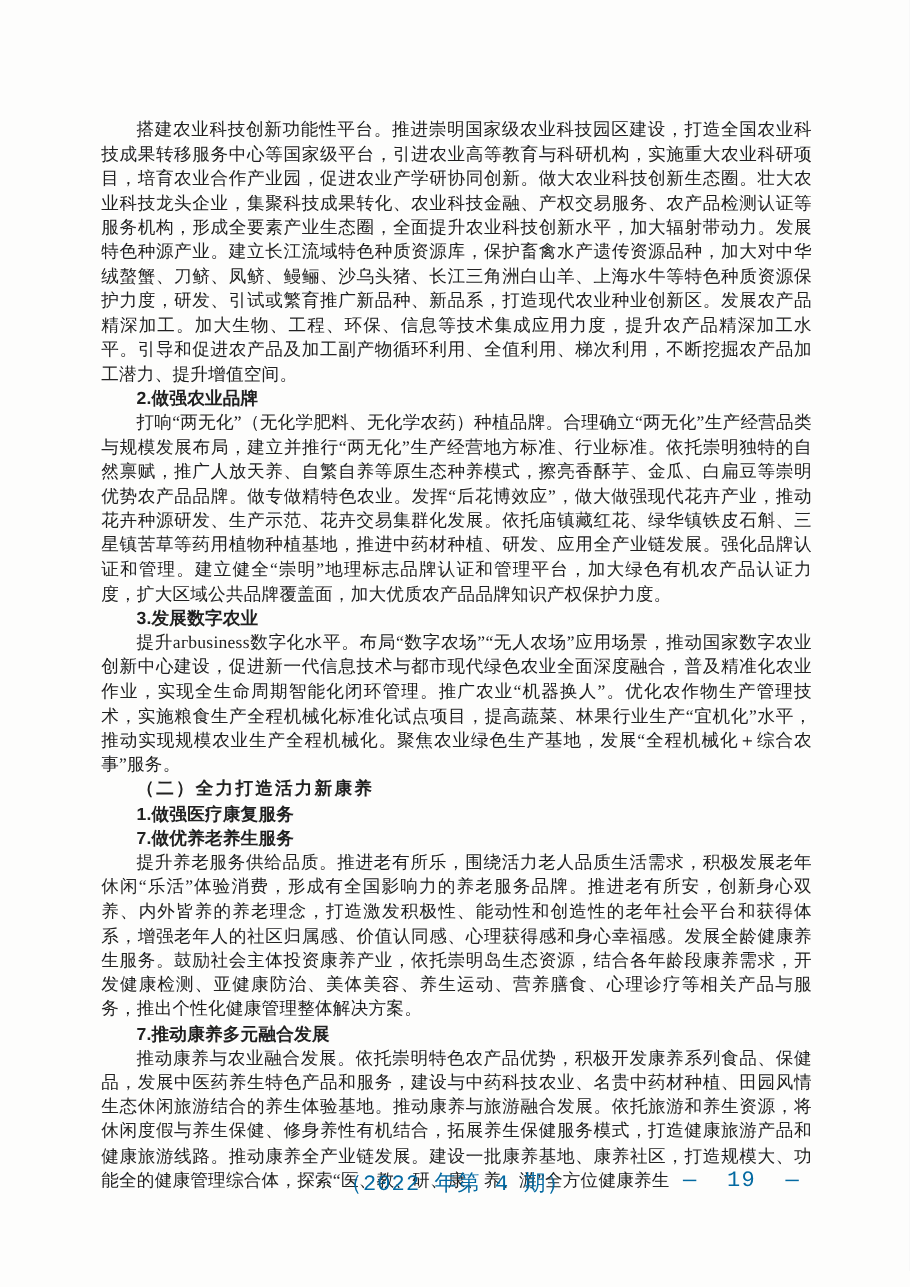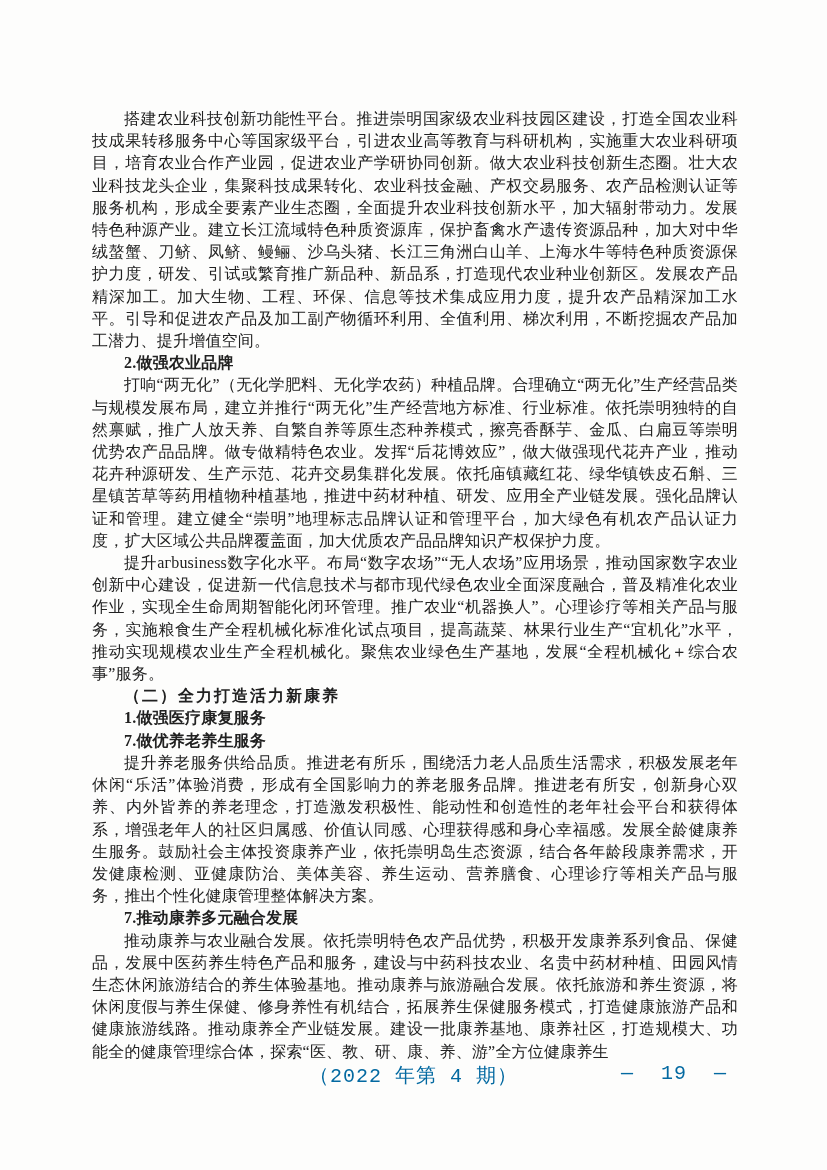--- a/index.html
+++ b/index.html
@@ -21,21 +21,21 @@
     font-size:16px;
     line-height:22.2px;
     text-align:justify;
     text-justify:inter-character;
     letter-spacing:0.2px;
     color:#212121;
   }
   .body-text p{margin:0;text-indent:2em;}
   .para{font-family:"Liberation Serif", serif;}
   .heading-bold{
-    font-family:Liberation Serif, serif;
+    font-family:Liberation Sans, sans-serif;
     font-weight:700;
     text-indent:2em;
     margin:0;
   }
   .heading-kai{
     font-family:"Liberation Serif", serif;
     font-weight:600;
     text-indent:2em;
     margin:0;
     letter-spacing:2px;
@@ -63,21 +63,22 @@
 </style>
 </head>
 <body>
 
 <div class="page">
 
   <div class="body-text">
     <p class="para">搭建农业科技创新功能性平台。推进崇明国家级农业科技园区建设，打造全国农业科技成果转移服务中心等国家级平台，引进农业高等教育与科研机构，实施重大农业科研项目，培育农业合作产业园，促进农业产学研协同创新。做大农业科技创新生态圈。壮大农业科技龙头企业，集聚科技成果转化、农业科技金融、产权交易服务、农产品检测认证等服务机构，形成全要素产业生态圈，全面提升农业科技创新水平，加大辐射带动力。发展特色种源产业。建立长江流域特色种质资源库，保护畜禽水产遗传资源品种，加大对中华绒螯蟹、刀鲚、凤鲚、鳗鲡、沙乌头猪、长江三角洲白山羊、上海水牛等特色种质资源保护力度，研发、引试或繁育推广新品种、新品系，打造现代农业种业创新区。发展农产品精深加工。加大生物、工程、环保、信息等技术集成应用力度，提升农产品精深加工水平。引导和促进农产品及加工副产物循环利用、全值利用、梯次利用，不断挖掘农产品加工潜力、提升增值空间。</p>
     <p class="heading-bold">2.做强农业品牌</p>
     <p class="para">打响“两无化”（无化学肥料、无化学农药）种植品牌。合理确立“两无化”生产经营品类与规模发展布局，建立并推行“两无化”生产经营地方标准、行业标准。依托崇明独特的自然禀赋，推广人放天养、自繁自养等原生态种养模式，擦亮香酥芋、金瓜、白扁豆等崇明优势农产品品牌。做专做精特色农业。发挥“后花博效应”，做大做强现代花卉产业，推动花卉种源研发、生产示范、花卉交易集群化发展。依托庙镇藏红花、绿华镇铁皮石斛、三星镇苦草等药用植物种植基地，推进中药材种植、研发、应用全产业链发展。强化品牌认证和管理。建立健全“崇明”地理标志品牌认证和管理平台，加大绿色有机农产品认证力度，扩大区域公共品牌覆盖面，加大优质农产品品牌知识产权保护力度。</p>
-    <p class="para">提升агbusiness数字化水平。布局“数字农场”“无人农场”应用场景，推动国家数字农业创新中心建设，促进新一代信息技术与都市现代绿色农业全面深度融合，普及精准化农业作业，实现全生命周期智能化闭环管理。推广农业“机器换人”。心理诊疗等相关产品与服务，实施粮食生产全程机械化标准化试点项目，提高蔬菜、林果行业生产“宜机化”水平，推动实现规模农业生产全程机械化。聚焦农业绿色生产基地，发展“全程机械化＋综合农事”服务。</p>
+    <p class="heading-bold">3.发展数字农业</p>
+    <p class="para">提升агbusiness数字化水平。布局“数字农场”“无人农场”应用场景，推动国家数字农业创新中心建设，促进新一代信息技术与都市现代绿色农业全面深度融合，普及精准化农业作业，实现全生命周期智能化闭环管理。推广农业“机器换人”。优化农作物生产管理技术，实施粮食生产全程机械化标准化试点项目，提高蔬菜、林果行业生产“宜机化”水平，推动实现规模农业生产全程机械化。聚焦农业绿色生产基地，发展“全程机械化＋综合农事”服务。</p>
     <p class="heading-kai">（二）全力打造活力新康养</p>
     <p class="heading-bold">1.做强医疗康复服务</p>
     <p class="heading-bold">7.做优养老养生服务</p>
     <p class="para">提升养老服务供给品质。推进老有所乐，围绕活力老人品质生活需求，积极发展老年休闲“乐活”体验消费，形成有全国影响力的养老服务品牌。推进老有所安，创新身心双养、内外皆养的养老理念，打造激发积极性、能动性和创造性的老年社会平台和获得体系，增强老年人的社区归属感、价值认同感、心理获得感和身心幸福感。发展全龄健康养生服务。鼓励社会主体投资康养产业，依托崇明岛生态资源，结合各年龄段康养需求，开发健康检测、亚健康防治、美体美容、养生运动、营养膳食、心理诊疗等相关产品与服务，推出个性化健康管理整体解决方案。</p>
     <p class="heading-bold">7.推动康养多元融合发展</p>
     <p class="para">推动康养与农业融合发展。依托崇明特色农产品优势，积极开发康养系列食品、保健品，发展中医药养生特色产品和服务，建设与中药科技农业、名贵中药材种植、田园风情生态休闲旅游结合的养生体验基地。推动康养与旅游融合发展。依托旅游和养生资源，将休闲度假与养生保健、修身养性有机结合，拓展养生保健服务模式，打造健康旅游产品和健康旅游线路。推动康养全产业链发展。建设一批康养基地、康养社区，打造规模大、功能全的健康管理综合体，探索“医、教、研、康、养、游”全方位健康养生</p>
   </div>
 
   <div class="footer">
     <span class="issue">（2022 年第 4 期）</span>

